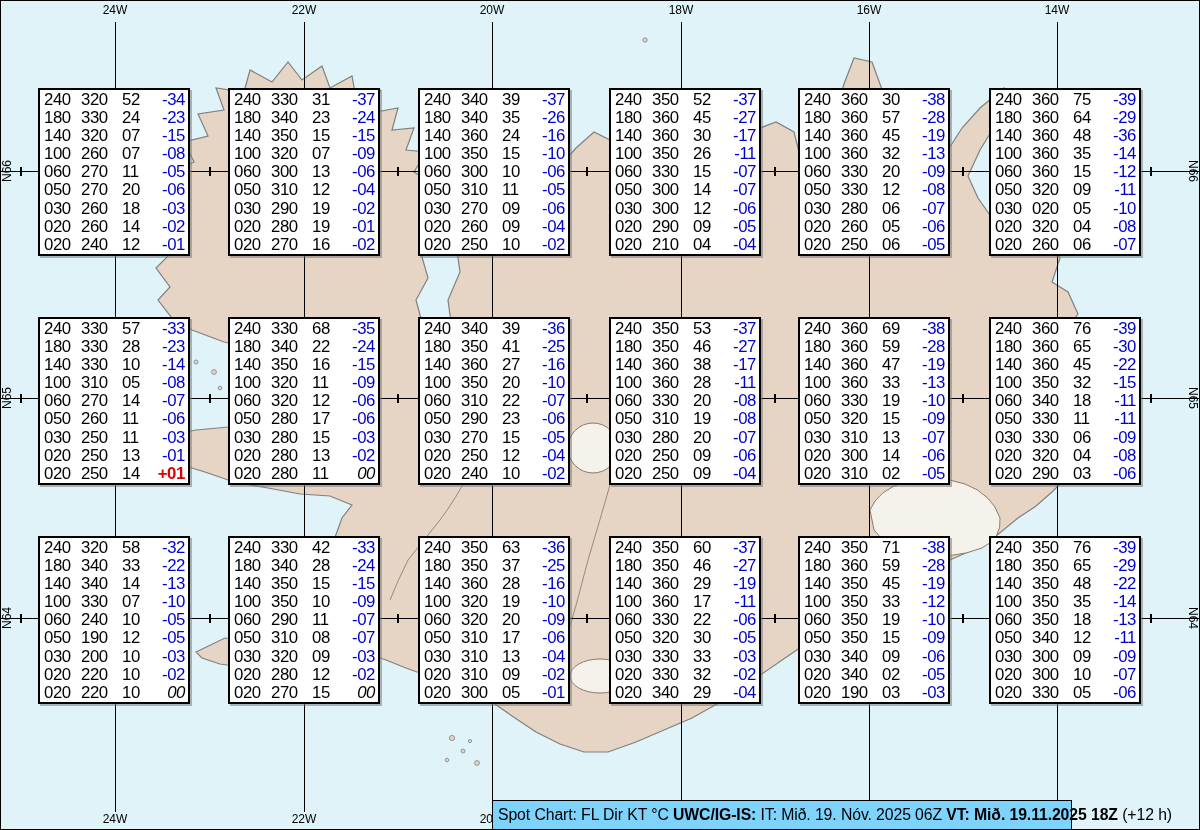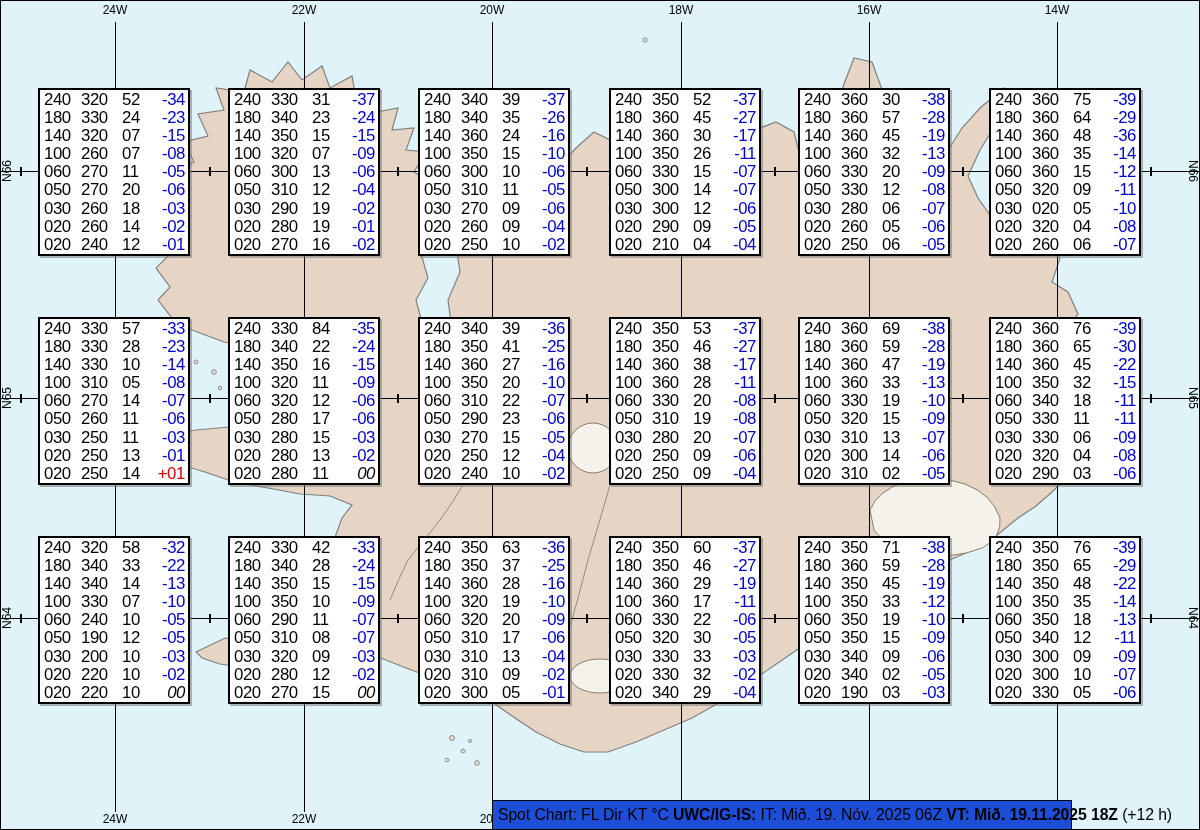--- a/index.html
+++ b/index.html
@@ -21,26 +21,26 @@
   
   .spot{
     position:absolute;width:152px;height:168px;box-sizing:border-box;
     background:#fff;border:2px solid #000;z-index:3;
     padding:1px 2px 0 4px;box-shadow:2px 2px 0 rgba(120,120,120,.55);
   }
   .srow{display:grid;grid-template-columns:37px 41px 31px 1fr;height:18.1px;}
   .srow span{font-size:16.8px;line-height:18.1px;letter-spacing:-0.4px;color:#000;}
   .srow .c4{text-align:right;padding-right:1px;}
   .t-neg{color:#0000cc !important;}
-  .t-pos{color:#dd0000 !important;}
+  .t-pos{color:#dd0000 !important;font-weight:bold;}
   .t-zero{color:#000 !important;font-style:italic;}
   
   .caption{
     position:absolute;left:492px;top:800px;width:580px;height:30px;box-sizing:border-box;
-    background:#1d4ed8;border:1px solid #000;z-index:6;
+    background:#7dd3fc;border:1px solid #000;z-index:6;
     font-size:15.8px;line-height:27px;letter-spacing:-0.1px;white-space:nowrap;padding-left:5px;color:#000;
   }
   .caption b{font-weight:bold;}
 </style>
 </head>
 <body>
 
 <svg id="map-svg" width="1200" height="830" viewBox="0 0 1200 830">
 
   <path d="M196,652 L225,638 252,642 288,636 318,630 345,622 362,612 352,592 340,566 334,540 342,518 352,505 330,496 300,494 268,488 234,482 205,472 172,462 154,450 166,436 196,430 240,426 286,424 326,418 352,410 360,394 352,374 334,360 300,354 262,350 224,342 192,330 172,318 158,300 170,287 156,268 172,252 158,234 176,220 162,202 184,190 172,172 194,162 184,142 208,136 198,114 224,110 216,88 244,92 250,70 272,82 288,62 302,80 322,66 330,88 352,76 356,98 380,90 376,112 398,108 392,130 414,128 406,150 426,152 414,172 430,182 422,200 430,224 420,250 428,278 416,300 424,330 440,352 452,330 448,300 460,272 456,244 468,222 462,196 476,178 492,150 506,158 510,186 520,214 536,232 550,218 548,190 560,166 576,148 594,132 614,142 628,170 640,200 652,234 664,248 672,232 670,200 668,166 676,140 694,132 712,142 722,164 738,170 752,148 760,128 776,122 794,132 800,156 812,170 828,172 836,148 834,116 844,84 854,58 872,62 880,84 890,112 902,140 916,160 934,168 948,150 962,128 980,108 1004,88 1012,100 996,124 980,150 968,176 978,198 992,218 1008,238 1028,230 1048,238 1060,258 1052,282 1068,292 1078,314 1066,330 1082,342 1090,366 1076,378 1088,394 1094,418 1080,428 1088,446 1078,462 1066,478 1052,492 1036,506 1018,518 996,536 968,552 936,566 900,584 862,606 820,634 788,656 756,678 724,700 692,718 664,730 636,742 608,752 584,752 560,744 536,732 512,716 492,702 472,692 450,684 428,676 406,668 386,660 368,654 344,660 312,666 280,668 248,668 220,664 202,658 Z" fill="#e6d5c5" stroke="#808080" stroke-width="1.2"></path>
@@ -527,21 +527,21 @@
         <span class="c1">020</span>
         <span class="c2">250</span>
         <span class="c3">14</span>
         <span class="c4 t-pos">+01</span>
       </div>
     </div>
     <div class="spot" style="left: 228px; top: 317px;">
       <div class="srow">
         <span class="c1">240</span>
         <span class="c2">330</span>
-        <span class="c3">84</span>
+        <span class="c3">68</span>
         <span class="c4 t-neg">-35</span>
       </div>
       <div class="srow">
         <span class="c1">180</span>
         <span class="c2">340</span>
         <span class="c3">22</span>
         <span class="c4 t-neg">-24</span>
       </div>
       <div class="srow">
         <span class="c1">140</span>

